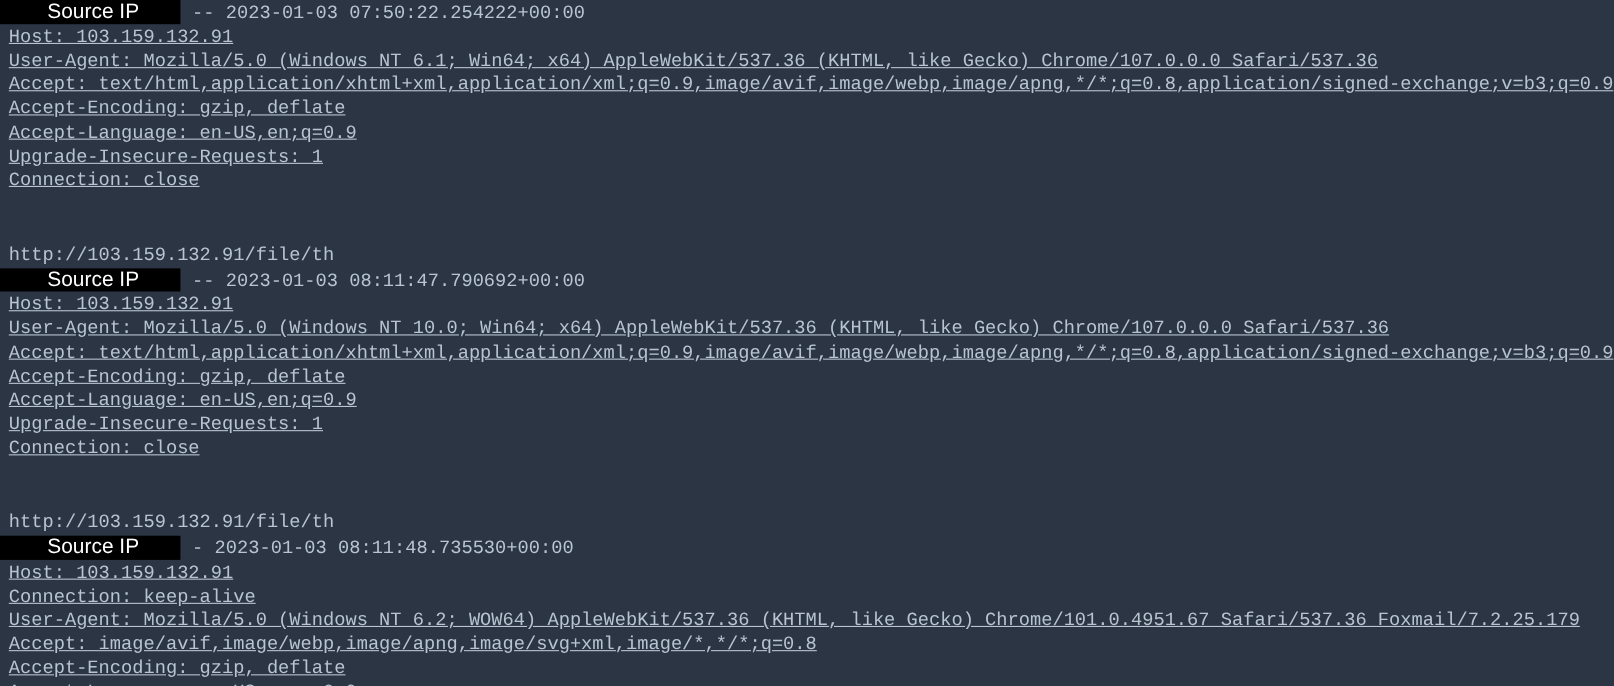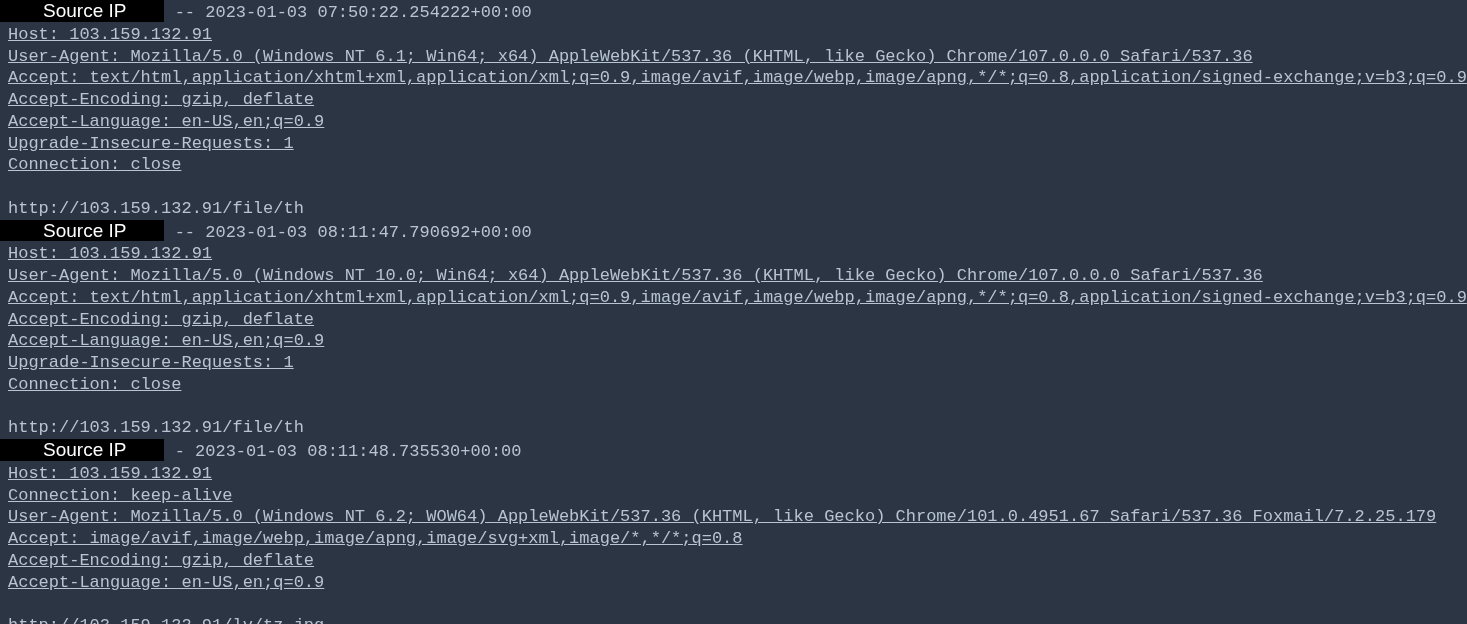--- a/index.html
+++ b/index.html
@@ -38,20 +38,21 @@
     }
     .timestamp-line {
       display: block;
     }
     .header-line {
       display: block;
       text-decoration: underline;
     }
     .url-line {
       display: block;
+      margin-top: 24px;
     }
     .blank-line {
       display: block;
       height: 1.28em;
     }
   </style>
 </head>
 <body>
 
 <div class="log-output" id="log-container"><div class="entry-block"><span class="timestamp-line"><span class="source-ip-label">Source IP</span><span> -- 2023-01-03 07:50:22.254222+00:00</span></span><span class="header-line">Host: 103.159.132.91</span><span class="header-line">User-Agent: Mozilla/5.0 (Windows NT 6.1; Win64; x64) AppleWebKit/537.36 (KHTML, like Gecko) Chrome/107.0.0.0 Safari/537.36</span><span class="header-line">Accept: text/html,application/xhtml+xml,application/xml;q=0.9,image/avif,image/webp,image/apng,*/*;q=0.8,application/signed-exchange;v=b3;q=0.9</span><span class="header-line">Accept-Encoding: gzip, deflate</span><span class="header-line">Accept-Language: en-US,en;q=0.9</span><span class="header-line">Upgrade-Insecure-Requests: 1</span><span class="header-line">Connection: close</span><span class="blank-line"></span><span class="url-line">http://103.159.132.91/file/th</span></div><div class="entry-block"><span class="timestamp-line"><span class="source-ip-label">Source IP</span><span> -- 2023-01-03 08:11:47.790692+00:00</span></span><span class="header-line">Host: 103.159.132.91</span><span class="header-line">User-Agent: Mozilla/5.0 (Windows NT 10.0; Win64; x64) AppleWebKit/537.36 (KHTML, like Gecko) Chrome/107.0.0.0 Safari/537.36</span><span class="header-line">Accept: text/html,application/xhtml+xml,application/xml;q=0.9,image/avif,image/webp,image/apng,*/*;q=0.8,application/signed-exchange;v=b3;q=0.9</span><span class="header-line">Accept-Encoding: gzip, deflate</span><span class="header-line">Accept-Language: en-US,en;q=0.9</span><span class="header-line">Upgrade-Insecure-Requests: 1</span><span class="header-line">Connection: close</span><span class="blank-line"></span><span class="url-line">http://103.159.132.91/file/th</span></div><div class="entry-block"><span class="timestamp-line"><span class="source-ip-label">Source IP</span><span> - 2023-01-03 08:11:48.735530+00:00</span></span><span class="header-line">Host: 103.159.132.91</span><span class="header-line">Connection: keep-alive</span><span class="header-line">User-Agent: Mozilla/5.0 (Windows NT 6.2; WOW64) AppleWebKit/537.36 (KHTML, like Gecko) Chrome/101.0.4951.67 Safari/537.36 Foxmail/7.2.25.179</span><span class="header-line">Accept: image/avif,image/webp,image/apng,image/svg+xml,image/*,*/*;q=0.8</span><span class="header-line">Accept-Encoding: gzip, deflate</span><span class="header-line">Accept-Language: en-US,en;q=0.9</span><span class="blank-line"></span><span class="url-line">http://103.159.132.91/lv/tz.jpg</span></div></div>

